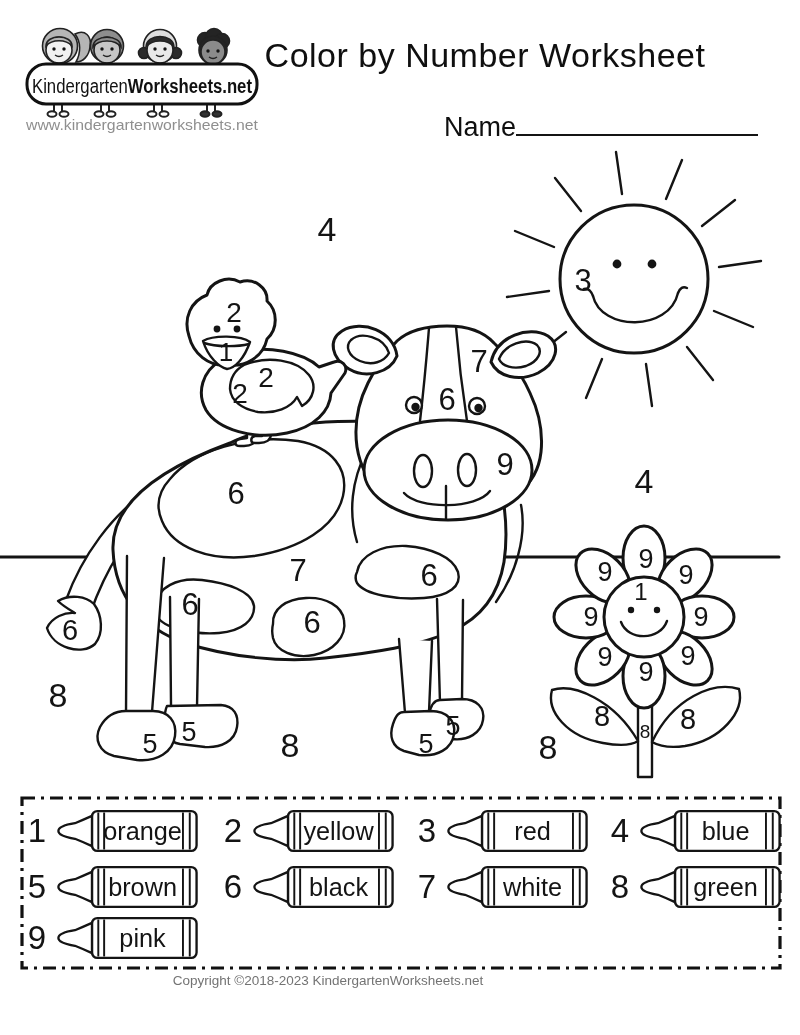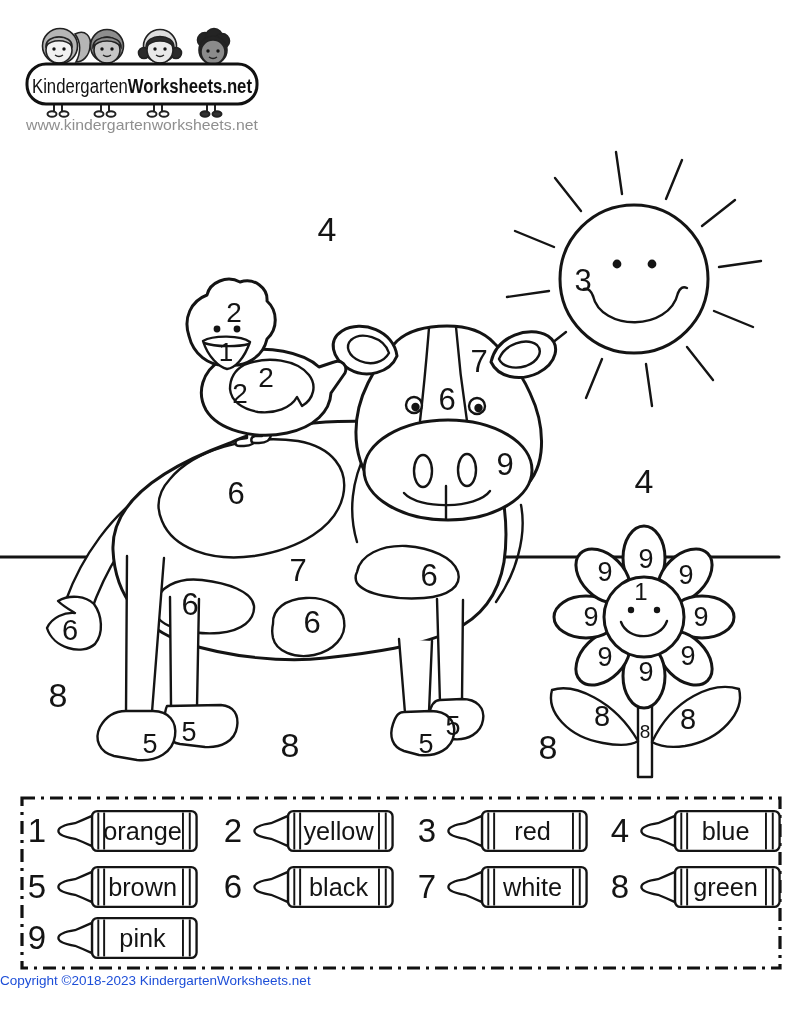--- a/index.html
+++ b/index.html
@@ -23,22 +23,22 @@
   .wfill{fill:#fff;stroke:none;}
   #scene-labels text{fill:#141414;stroke:none;text-anchor:middle;}
   
   .legend{position:absolute;left:20px;top:796px;width:762px;height:174px;}
   .legend-border{position:absolute;left:0;top:0;width:762px;height:174px;}
   .lg-item{position:absolute;display:flex;align-items:center;height:46px;}
   .lg-num{font-size:33px;width:30px;text-align:center;flex:0 0 auto;color:#141414;}
   .crayon{width:144px;height:46px;margin-left:3px;}
   .crayon text{font-size:26px;fill:#141414;text-anchor:middle;}
   
-  .footer{position:absolute;left:0;top:972px;width:656px;
-          font-size:13.5px;line-height:17px;color:#1d4ed8;}
+  .footer{position:absolute;left:0;top:972px;width:656px;text-align:center;
+          font-size:13.5px;line-height:17px;color:#737373;}
 </style>
 </head>
 <body>
 
 <div class="page">
 
   <svg class="abs" style="left:8px;top:12px" width="252" height="124" viewBox="0 0 252 124">
 
     <g stroke="#222" stroke-width="1.6">
 
@@ -96,20 +96,24 @@
         <ellipse cx="197" cy="102" rx="4.5" ry="2.8"></ellipse>
           <ellipse cx="209" cy="102" rx="4.5" ry="2.8"></ellipse>
       </g>
     </g>
 
     <rect x="19" y="52" width="230" height="40" rx="19" fill="#fff" stroke="#111" stroke-width="3"></rect>
     <text x="134" y="81" text-anchor="middle" font-size="20" fill="#111" textLength="220" lengthAdjust="spacingAndGlyphs"><tspan font-weight="500">Kindergarten</tspan><tspan font-weight="800">Worksheets.net</tspan></text>
     <text x="134" y="118" text-anchor="middle" font-size="14.3" fill="#8f8f8f" textLength="232" lengthAdjust="spacingAndGlyphs">www.kindergartenworksheets.net</text>
   </svg>
 
+  <div class="title">Color by Number Worksheet</div>
+  <div class="name-row">
+    <span>Name</span><span class="name-line"></span>
+  </div>
 
   <svg class="scene" viewBox="0 150 800 660">
 
     <path class="ol" d="M 0,557 L 779,557"></path>
 
     <g>
       <g class="ol2" stroke-width="2.8">
         <line x1="719" y1="267" x2="761" y2="261"></line>
           <line x1="702" y1="226" x2="735" y2="200"></line>
         <line x1="666" y1="199" x2="682" y2="160"></line>

